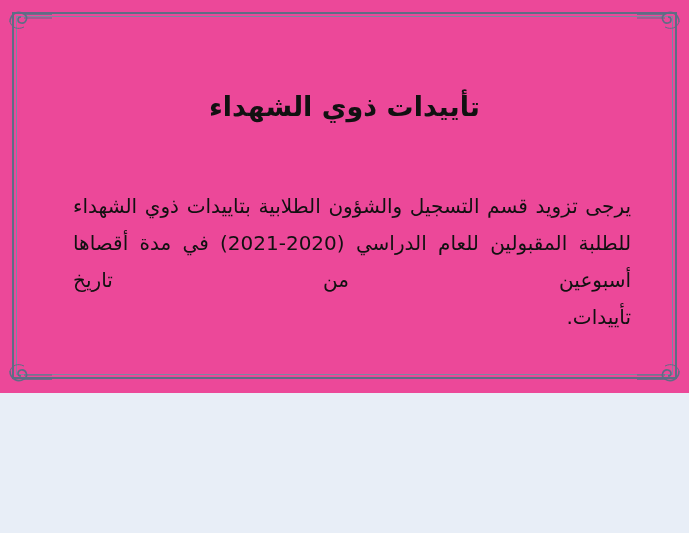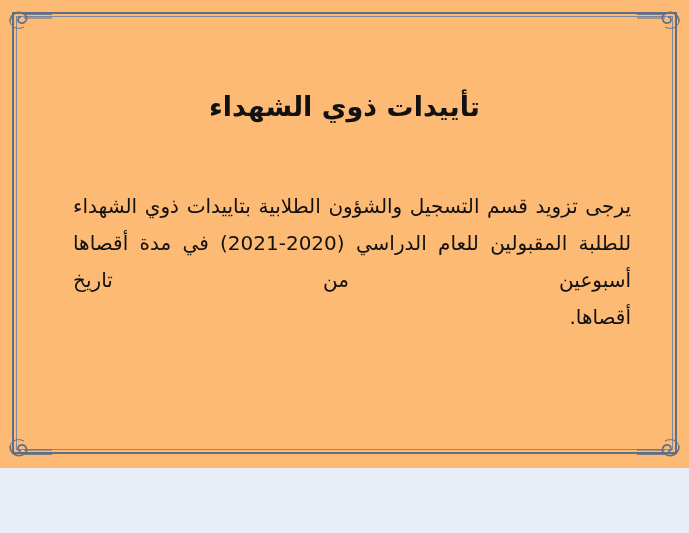--- a/index.html
+++ b/index.html
@@ -9,23 +9,23 @@
   body {
     width: 689px;
     height: 533px;
     background: #e8eef7;
     font-family: "DejaVu Sans", sans-serif;
     overflow: hidden;
   }
   .page {
     position: relative;
     width: 689px;
-    height: 468px;
+    height: 393px;
     box-sizing: border-box;
-    background: #fdba74;
+    background: #ec4899;
   }
   
   .frame {
     position: absolute;
     left: 12px;
     top: 12px;
     right: 12px;
     bottom: 14px;
     border: 2px solid #5f6d85;
     box-sizing: border-box;
@@ -122,16 +122,16 @@
     <svg width="46" height="28" viewBox="0 0 46 28" xmlns="http://www.w3.org/2000/svg">
       <path d="M2 14 C2 6, 10 2, 16 6 C21 9, 18 16, 13 15 C9 14, 9 9, 13 9" fill="none" stroke="#5f6d85" stroke-width="1.6"></path>
       <path d="M16 6 L44 6" fill="none" stroke="#5f6d85" stroke-width="1.6"></path>
       <path d="M16 10 L44 10" fill="none" stroke="#5f6d85" stroke-width="1"></path>
       <path d="M2 14 C4 20, 10 22, 16 19" fill="none" stroke="#5f6d85" stroke-width="1"></path>
     </svg>
   </div>
 
   <div class="content">
     <h1 class="doc-title">تأييدات ذوي الشهداء</h1>
-    <p class="doc-body"><span>يرجى تزويد قسم التسجيل والشؤون الطلابية بتاييدات ذوي الشهداء للطلبة المقبولين للعام الدراسي (2020-2021) في مدة أقصاها أسبوعين من تاريخ</span><span class="last-line">أقصاها.</span></p>
+    <p class="doc-body"><span>يرجى تزويد قسم التسجيل والشؤون الطلابية بتاييدات ذوي الشهداء للطلبة المقبولين للعام الدراسي (2020-2021) في مدة أقصاها أسبوعين من تاريخ</span><span class="last-line">تأييدات.</span></p>
   </div>
 
 </div>
 
 </body></html>

